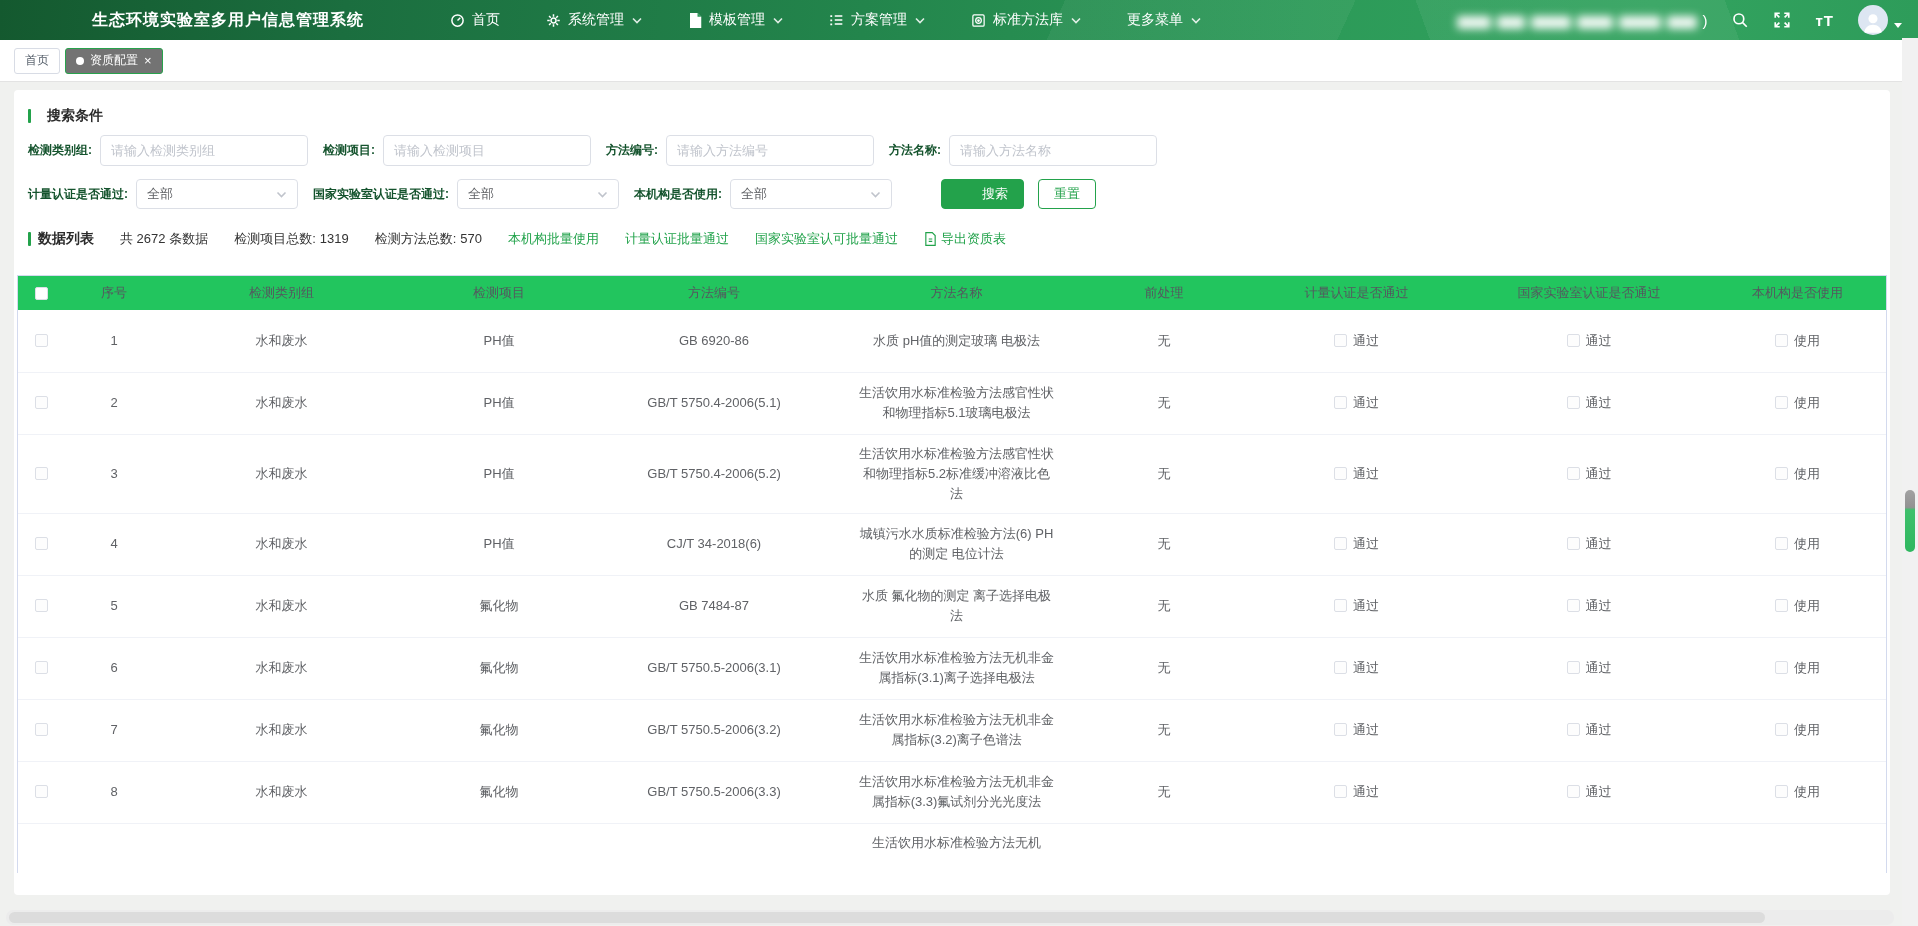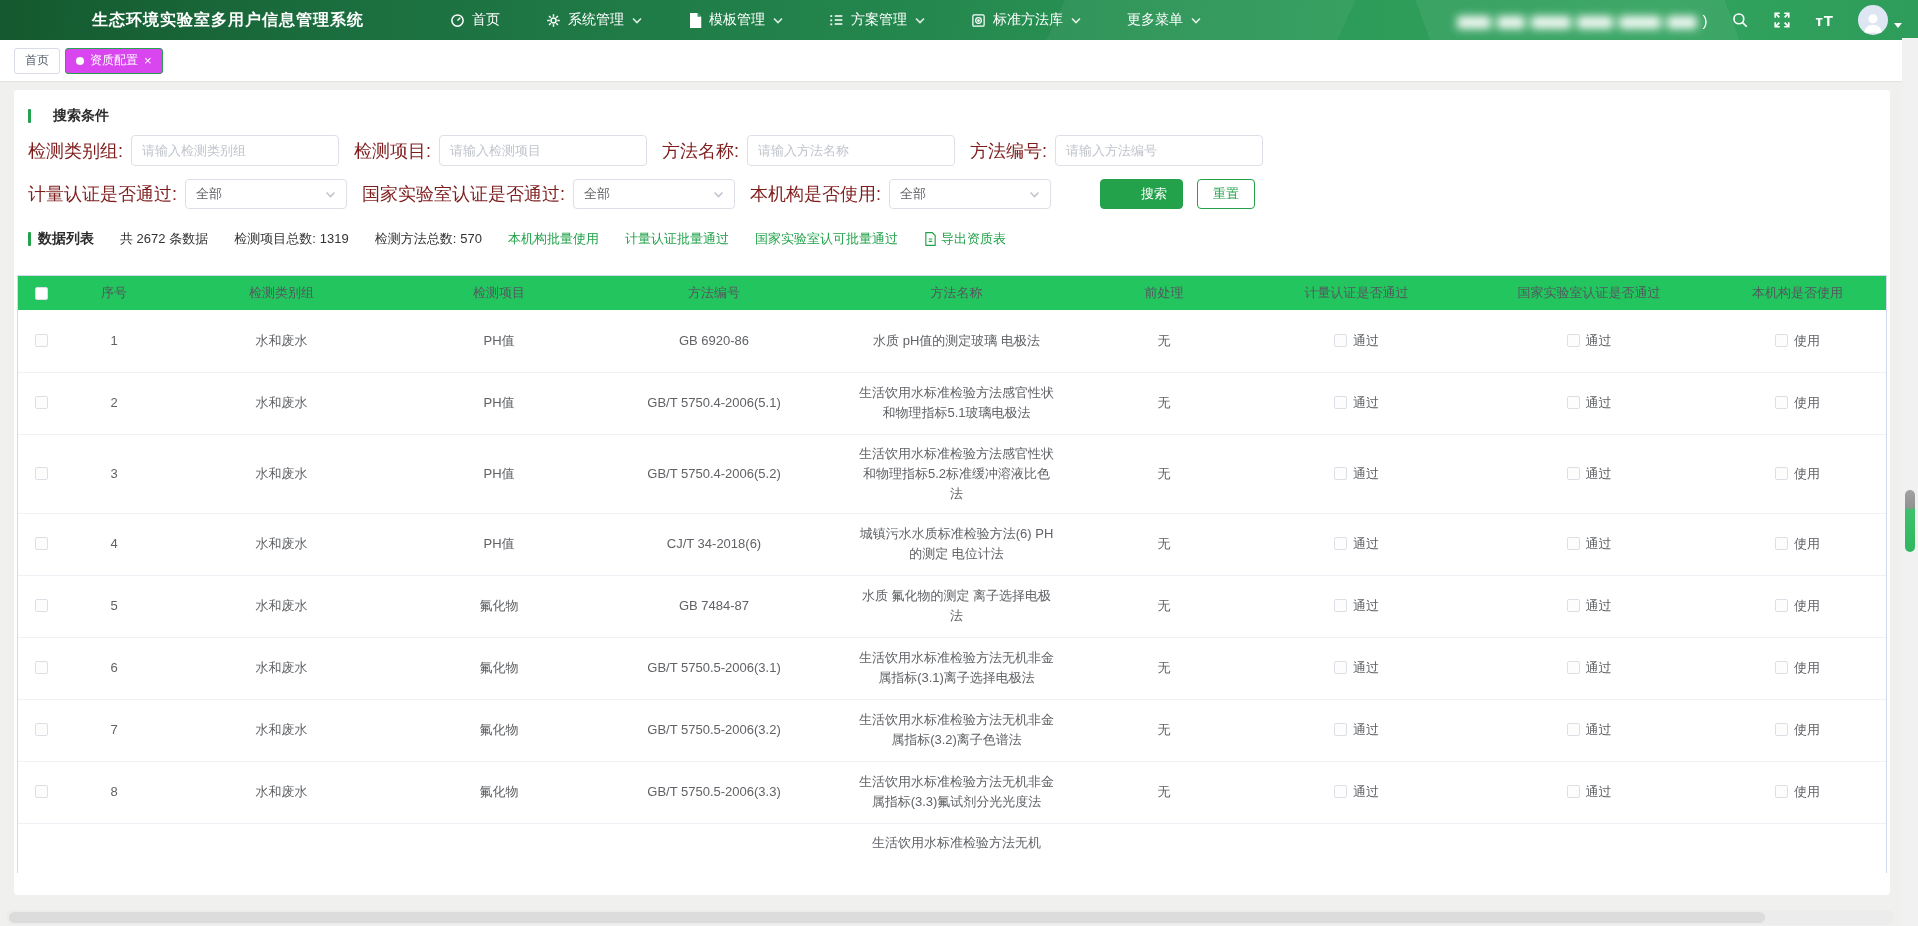--- a/index.html
+++ b/index.html
@@ -25,35 +25,35 @@
   .nav-icon { display:flex; align-items:center; cursor:pointer; }
   .fontsize-glyph { color:#fff; font-size:15px; font-weight:bold; letter-spacing:1px; }
   .avatar-wrap { display:flex; align-items:center; gap:6px; cursor:pointer; }
   .avatar { width:30px; height:30px; border-radius:50%; background:#dde6f2; overflow:hidden; display:flex; align-items:flex-end; justify-content:center; }
   .avatar-caret { width:0; height:0; border-left:4px solid transparent; border-right:4px solid transparent; border-top:5px solid #fff; margin-top:10px; }
 
   
   .tabbar { height:42px; background:#fff; border-bottom:1px solid #e3e3e3; display:flex; align-items:center; padding-left:14px; gap:5px; }
   .tab { height:26px; display:flex; align-items:center; gap:6px; padding:0 10px; font-size:12px; color:#57606b;
          background:#fff; border:1px solid #d8dce5; border-radius:3px; cursor:pointer; }
-  .tab.active { background:#d946ef; border-color:#28a24c; color:#fff;text-align:right; }
+  .tab.active { background:#737373; border-color:#28a24c; color:#fff;text-align:right; }
   .tab-dot { width:8px; height:8px; border-radius:50%; background:#fff; }
   .tab-close { font-size:13px; line-height:1; }
 
   
   .content { position:relative; height:846px; }
   .panel { position:absolute; left:14px; right:28px; top:8px; height:805px; background:#fff; border-radius:4px;
            padding:0 14px; overflow:hidden; }
-  .section-title { display:flex; align-items:center; gap:22px; font-size:14px; font-weight:bold; color:#2b2b2b; margin-top:17px; }
+  .section-title { display:flex; align-items:center; gap:16px; font-size:14px; font-weight:bold; color:#2b2b2b; margin-top:17px; }
   .green-bar { width:3px; height:14px; background:#23a24b; border-radius:1px; }
 
   .filter-row { display:flex; align-items:center; margin-top:10px; }
   .filter-row.second { margin-top:13px; }
   .field { display:flex; align-items:center; margin-right:15px; }
-  .field-label { font-size:18px; font-weight:normal; color:#7f1d1d; margin-right:8px; white-space:nowrap; }
+  .field-label { font-size:12px; font-weight:bold; color:#14532d; margin-right:8px; white-space:nowrap; }
   .text-input { width:208px; height:31px; border:1px solid #dcdfe6; border-radius:4px; padding:0 10px; font-size:13px; color:#606266; outline:none; }
   .text-input::placeholder { color:#c0c4cc; }
   .select { width:162px; height:30px; border:1px solid #dcdfe6; border-radius:4px; background:#fff; display:flex;
             align-items:center; justify-content:space-between; padding:0 10px; font-size:13px; color:#606266; cursor:pointer; }
   .btn { height:30px; padding:0 15px; border-radius:4px; font-size:13px; display:flex; align-items:center; cursor:pointer; }
   .btn-primary { background:#23a24b; border:1px solid #23a24b; color:#fff; margin-left:34px;padding-left:40px; }
   .btn-plain { background:#fff; border:1px solid #23a24b; color:#23a24b; margin-left:14px; }
 
   .list-row { display:flex; align-items:center; margin-top:21px; font-size:13px; color:#333; }
   .list-title { display:flex; align-items:center; gap:7px; font-size:14px; font-weight:bold; color:#2b2b2b; }
@@ -212,26 +212,26 @@
     <div class="filter-row">
       <div class="field">
         <span class="field-label">检测类别组:</span>
         <input class="text-input" placeholder="请输入检测类别组" style="">
       </div>
       <div class="field">
         <span class="field-label">检测项目:</span>
         <input class="text-input" placeholder="请输入检测项目" style="">
       </div>
       <div class="field">
+        <span class="field-label">方法编号:</span>
+        <input class="text-input" placeholder="请输入方法编号" style="">
+      </div>
+      <div class="field">
         <span class="field-label">方法名称:</span>
         <input class="text-input" placeholder="请输入方法名称" style="">
-      </div>
-      <div class="field">
-        <span class="field-label">方法编号:</span>
-        <input class="text-input" placeholder="请输入方法编号" style="">
       </div>
     </div>
 
     <div class="filter-row second">
       <div class="field">
         <span class="field-label">计量认证是否通过:</span>
         <div class="select">
           <span>全部</span>
           <svg width="11" height="7" viewBox="0 0 10 7" fill="none" stroke="#c0c4cc" stroke-width="1.6">
               <path d="M1 1.5 L5 5.5 L9 1.5"></path>

